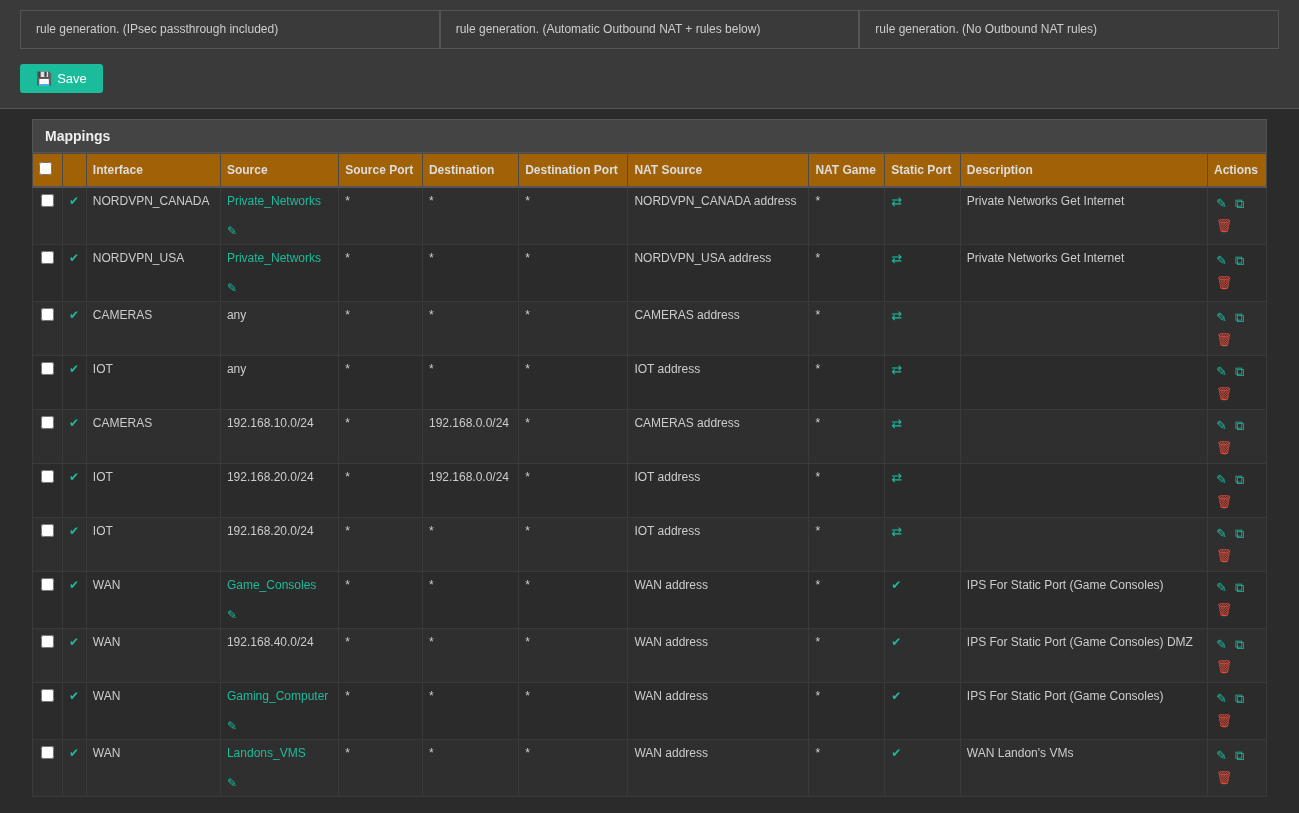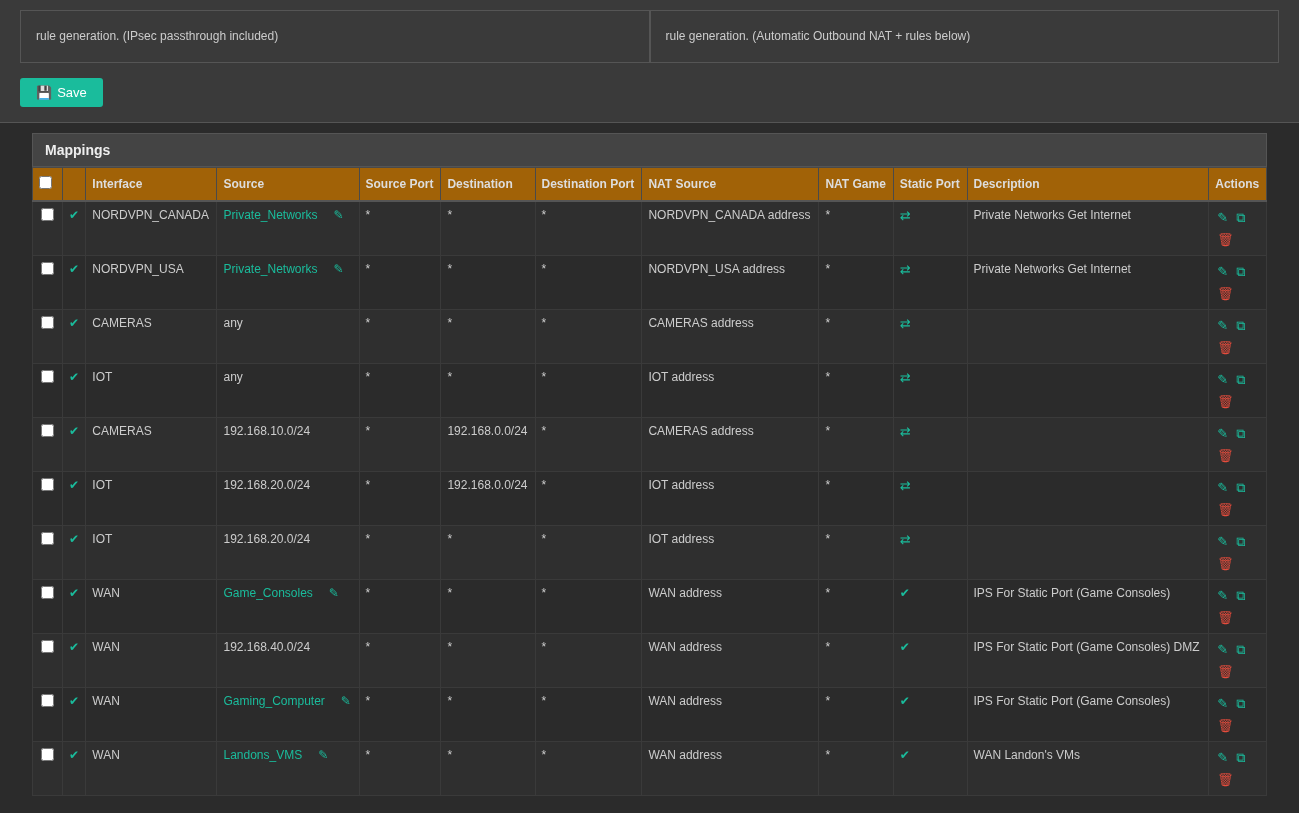--- a/index.html
+++ b/index.html
@@ -17,21 +17,21 @@
     }
 
     .nat-options {
       display: flex;
       gap: 0;
       margin-bottom: 15px;
     }
 
     .nat-option {
       flex: 1;
-      padding: 17px 15px;
+      padding: 10px 15px;
       background: #3a3a3a;
       border: 1px solid #555;
       color: #ccc;
       font-size: 12px;
       line-height: 1.4;
     }
 
     .save-btn {
       background: #1abc9c;
       color: #fff;
@@ -140,34 +140,37 @@
       text-align: center;
     }
 
     .shuffle-icon {
       color: #1abc9c;
       font-size: 13px;
     }
 
     .source-cell {
       display: flex;
-      flex-direction: row;
+      flex-direction: column;
       gap: 16px;
     }
   </style>
 </head>
 <body>
 
 <div class="top-section">
   <div class="nat-options">
     <div class="nat-option">
       <span>rule generation. (IPsec passthrough included)</span>
     </div>
     <div class="nat-option">
       <span>rule generation. (Automatic Outbound NAT + rules below)</span>
+    </div>
+    <div class="nat-option">
+      <span>rule generation. (No Outbound NAT rules)</span>
     </div>
   </div>
   <button class="save-btn">
     <span>💾</span>
     <span>Save</span>
   </button>
 </div>
 
 <div class="mappings-section">
   <div class="section-title">

